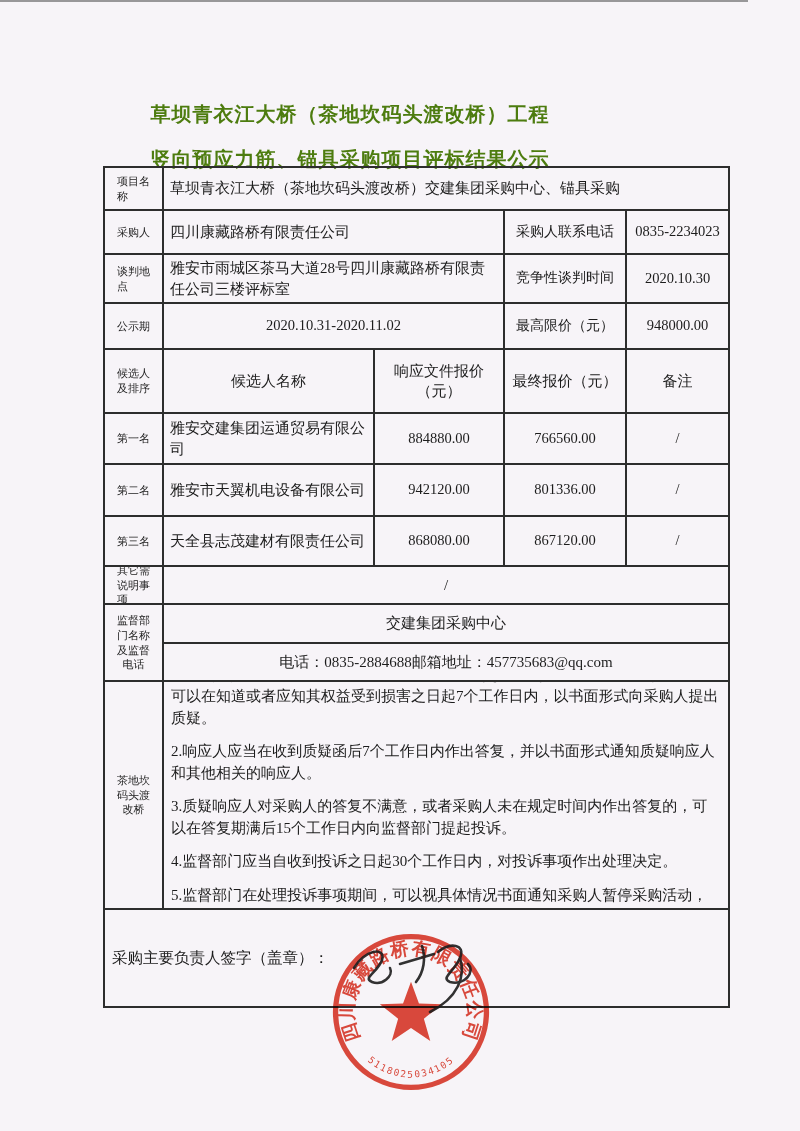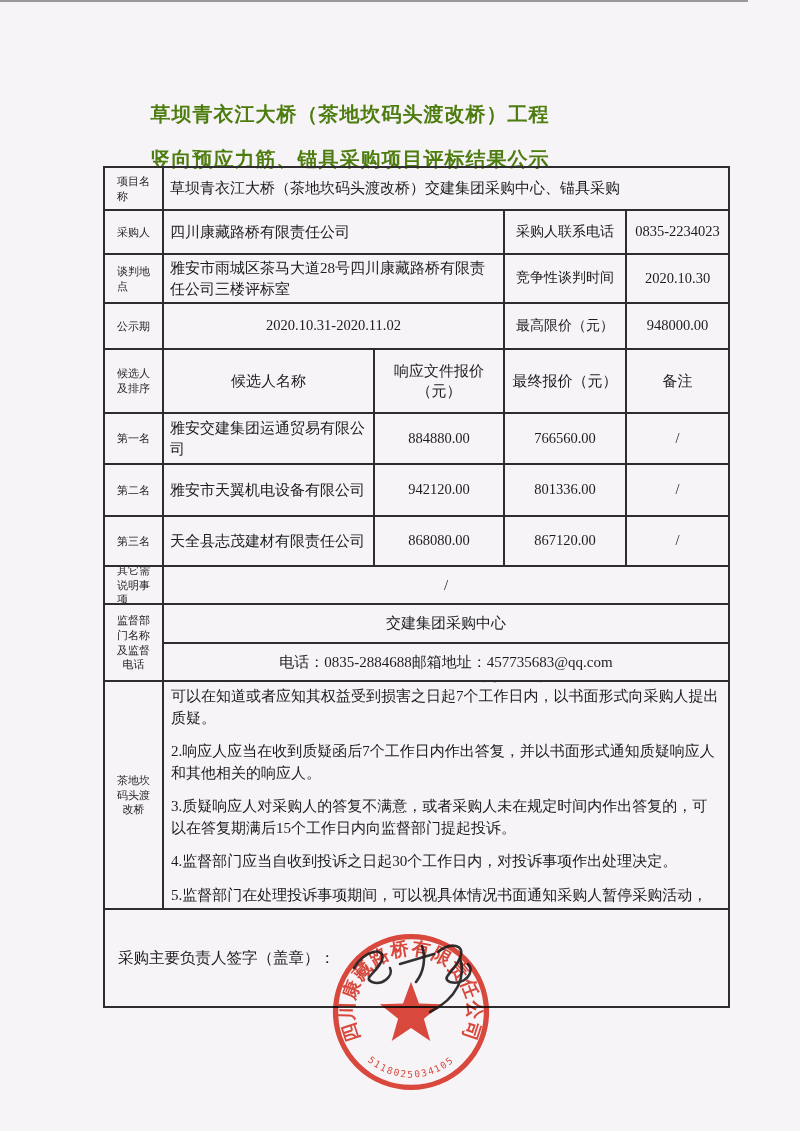--- a/index.html
+++ b/index.html
@@ -70,21 +70,21 @@
 
   .objection-body {
     padding: 8px 7px 6px 7px;
     align-items: flex-start;
     flex-direction: column;
     justify-content: center;
     gap: 12px;
   }
   .objection-body .item { font-size: 15px; line-height: 21.5px; text-align: left; }
 
-  .sig-row { padding-left: 13px; font-size: 15.5px; }
+  .sig-row { padding-left: 7px; font-size: 15.5px; }
 
   .company-seal {
     position: absolute;
     left: 329px; top: 928px;
     width: 164px; height: 168px;
     z-index: 5;
     opacity: .9;
     mix-blend-mode: multiply;
   }
   .signature-svg {

